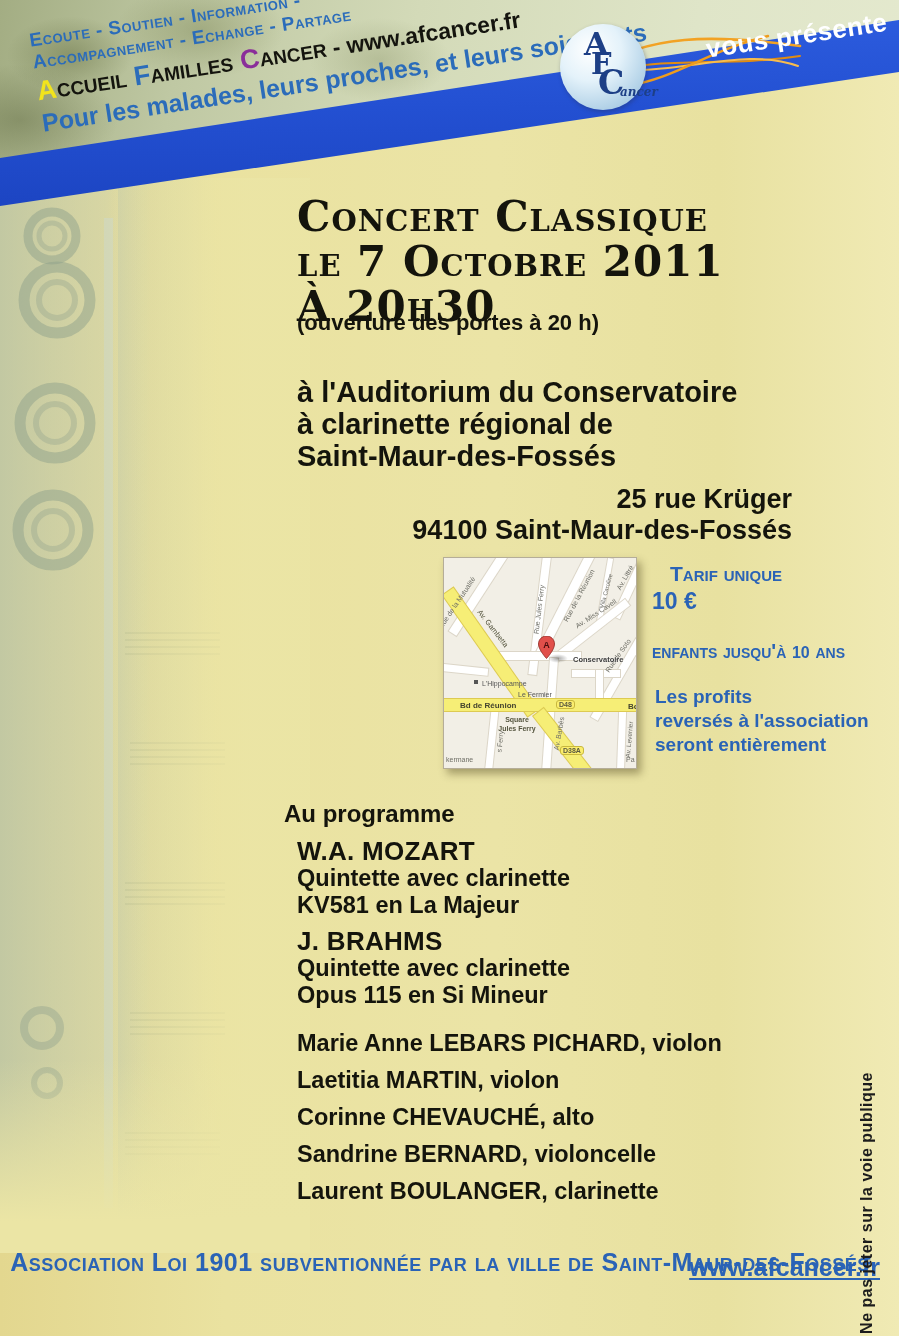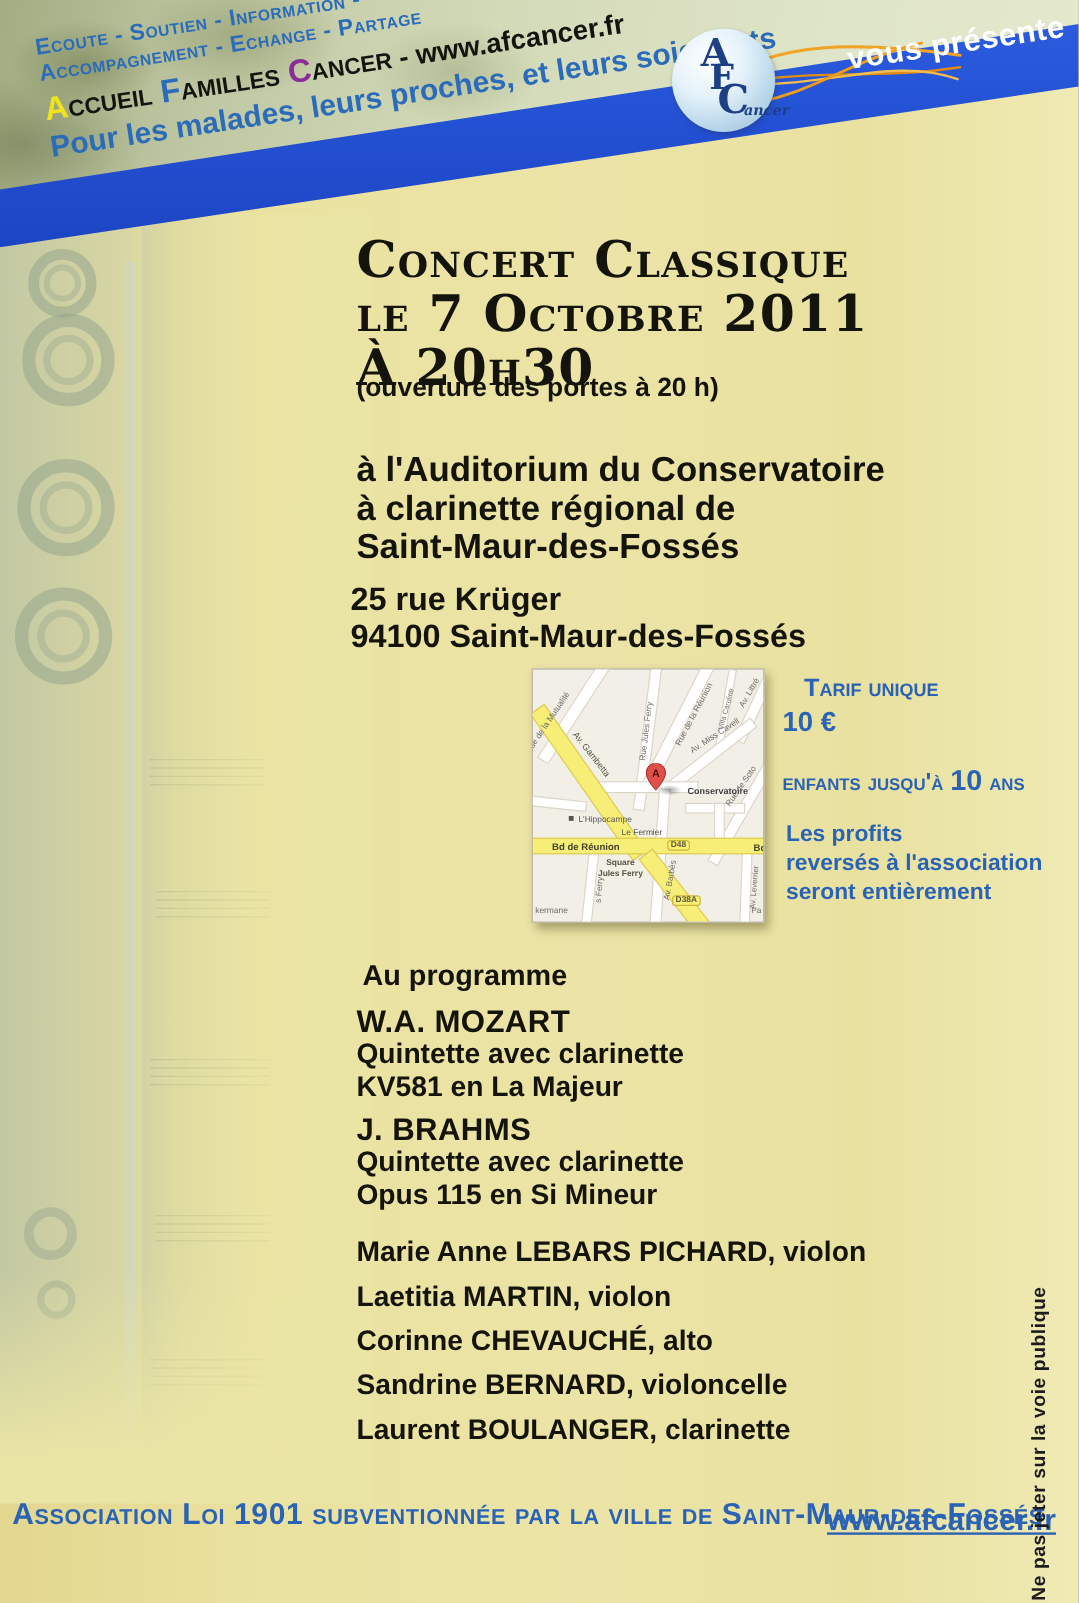--- a/index.html
+++ b/index.html
@@ -30,40 +30,40 @@
     font:bold 26px "Liberation Sans",sans-serif;color:#fff;letter-spacing:.5px;}
   .logo{left:560px;top:24px;width:86px;height:86px;border-radius:50%;
     background:radial-gradient(circle at 35% 30%, #ffffff, #e4f2fa 38%, #b4d3e8 72%, #8fb6d6 100%);
     box-shadow:1px 2px 4px rgba(40,50,90,.4);}
   .logoletter{position:absolute;font-family:"DejaVu Serif",serif;font-weight:bold;color:#1d3f86;line-height:1;}
   
   .title{left:297px;top:194px;font-family:"DejaVu Serif",serif;font-weight:bold;
     font-variant:small-caps;font-size:42px;line-height:45px;color:#14140c;letter-spacing:1px;}
   .doors{left:297px;top:310px;font:bold 22px "Liberation Sans",sans-serif;color:#14140c;}
   .venue{left:297px;top:376px;font:bold 29px "Liberation Sans",sans-serif;line-height:32px;color:#14140c;}
-  .address{left:292px;top:484px;width:500px;text-align:left;
+  .address{left:292px;top:484px;width:500px;text-align:right;
     font:bold 27px "Liberation Sans",sans-serif;line-height:31px;color:#14140c;}
   
   .map{left:443px;top:557px;width:192px;height:210px;background:#f2efe6;
     border:1px solid #b5ad98;box-shadow:4px 5px 8px rgba(80,70,30,.45);overflow:hidden;}
   .road{position:absolute;background:#fff;box-shadow:0 0 0 1px #dcd6c8;}
   .yroad{position:absolute;background:#f6ee76;box-shadow:0 0 0 1px #ddca52;}
   .ml{position:absolute;font:7px "Liberation Sans",sans-serif;color:#6e6e66;white-space:nowrap;}
   .badge{position:absolute;background:#fcee6e;border:1px solid #c8b83e;border-radius:3px;
     padding:0 2px;font:bold 7px "Liberation Sans",sans-serif;color:#5a5a40;}
   
   .pricing{left:652px;top:562px;width:245px;}
   .tariflabel{font:bold 21px "Liberation Sans",sans-serif;font-variant:small-caps;color:#2a63b6;margin-left:18px;}
   .tarifvalue{font:bold 23px "Liberation Sans",sans-serif;color:#2a63b6;margin-top:2px;}
   .freeblock{margin-top:24px;font:bold 20.5px "Liberation Sans",sans-serif;font-variant:small-caps;
     color:#2a63b6;line-height:24px;}
-  .bignum{font-size:24px;}
+  .bignum{font-size:16px;}
   .profits{margin-top:20px;font:bold 19px "Liberation Sans",sans-serif;color:#2a63b6;line-height:24px;padding-left:3px;}
   
-  .progheading{left:302px;top:800px;font:bold 24px "Liberation Sans",sans-serif;color:#14140c;}
+  .progheading{left:284px;top:800px;font:bold 24px "Liberation Sans",sans-serif;color:#14140c;}
   .progitem{font:bold 23.5px "Liberation Sans",sans-serif;line-height:27px;color:#14140c;}
   .composer{font-size:26px;font-weight:800;letter-spacing:.3px;}
   .performers{left:297px;top:1030px;font:bold 23.5px "Liberation Sans",sans-serif;color:#14140c;}
   .performers div{margin-bottom:10px;}
   
   .assoc{left:0;top:1248px;width:880px;text-align:center;
     font:bold 25px "Liberation Sans",sans-serif;font-variant:small-caps;color:#2a63b6;letter-spacing:.5px;}
   .url{left:0;top:1253px;width:880px;text-align:right;}
   .url a{font:bold 25px "Liberation Sans",sans-serif;color:#2a63b6;text-decoration:underline;}
   .sidenote{left:858px;top:1072px;writing-mode:vertical-rl;transform:rotate(180deg);

